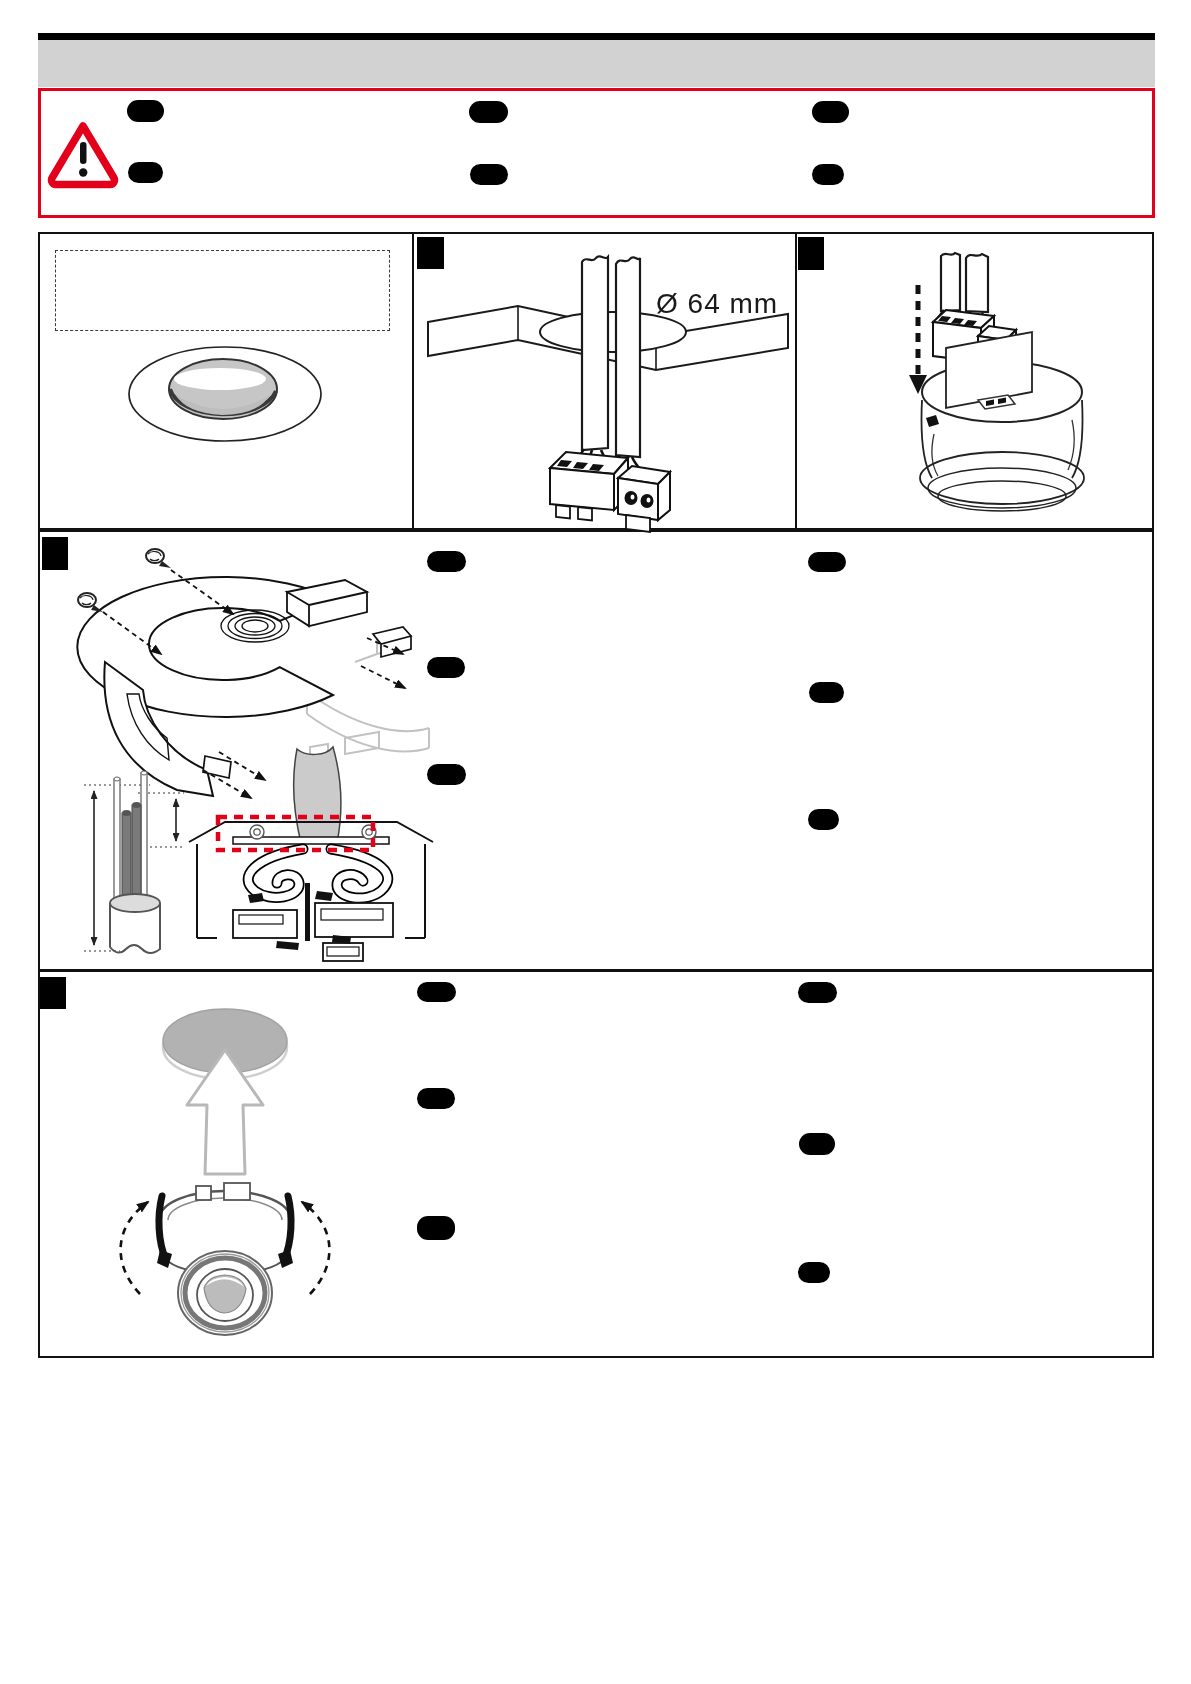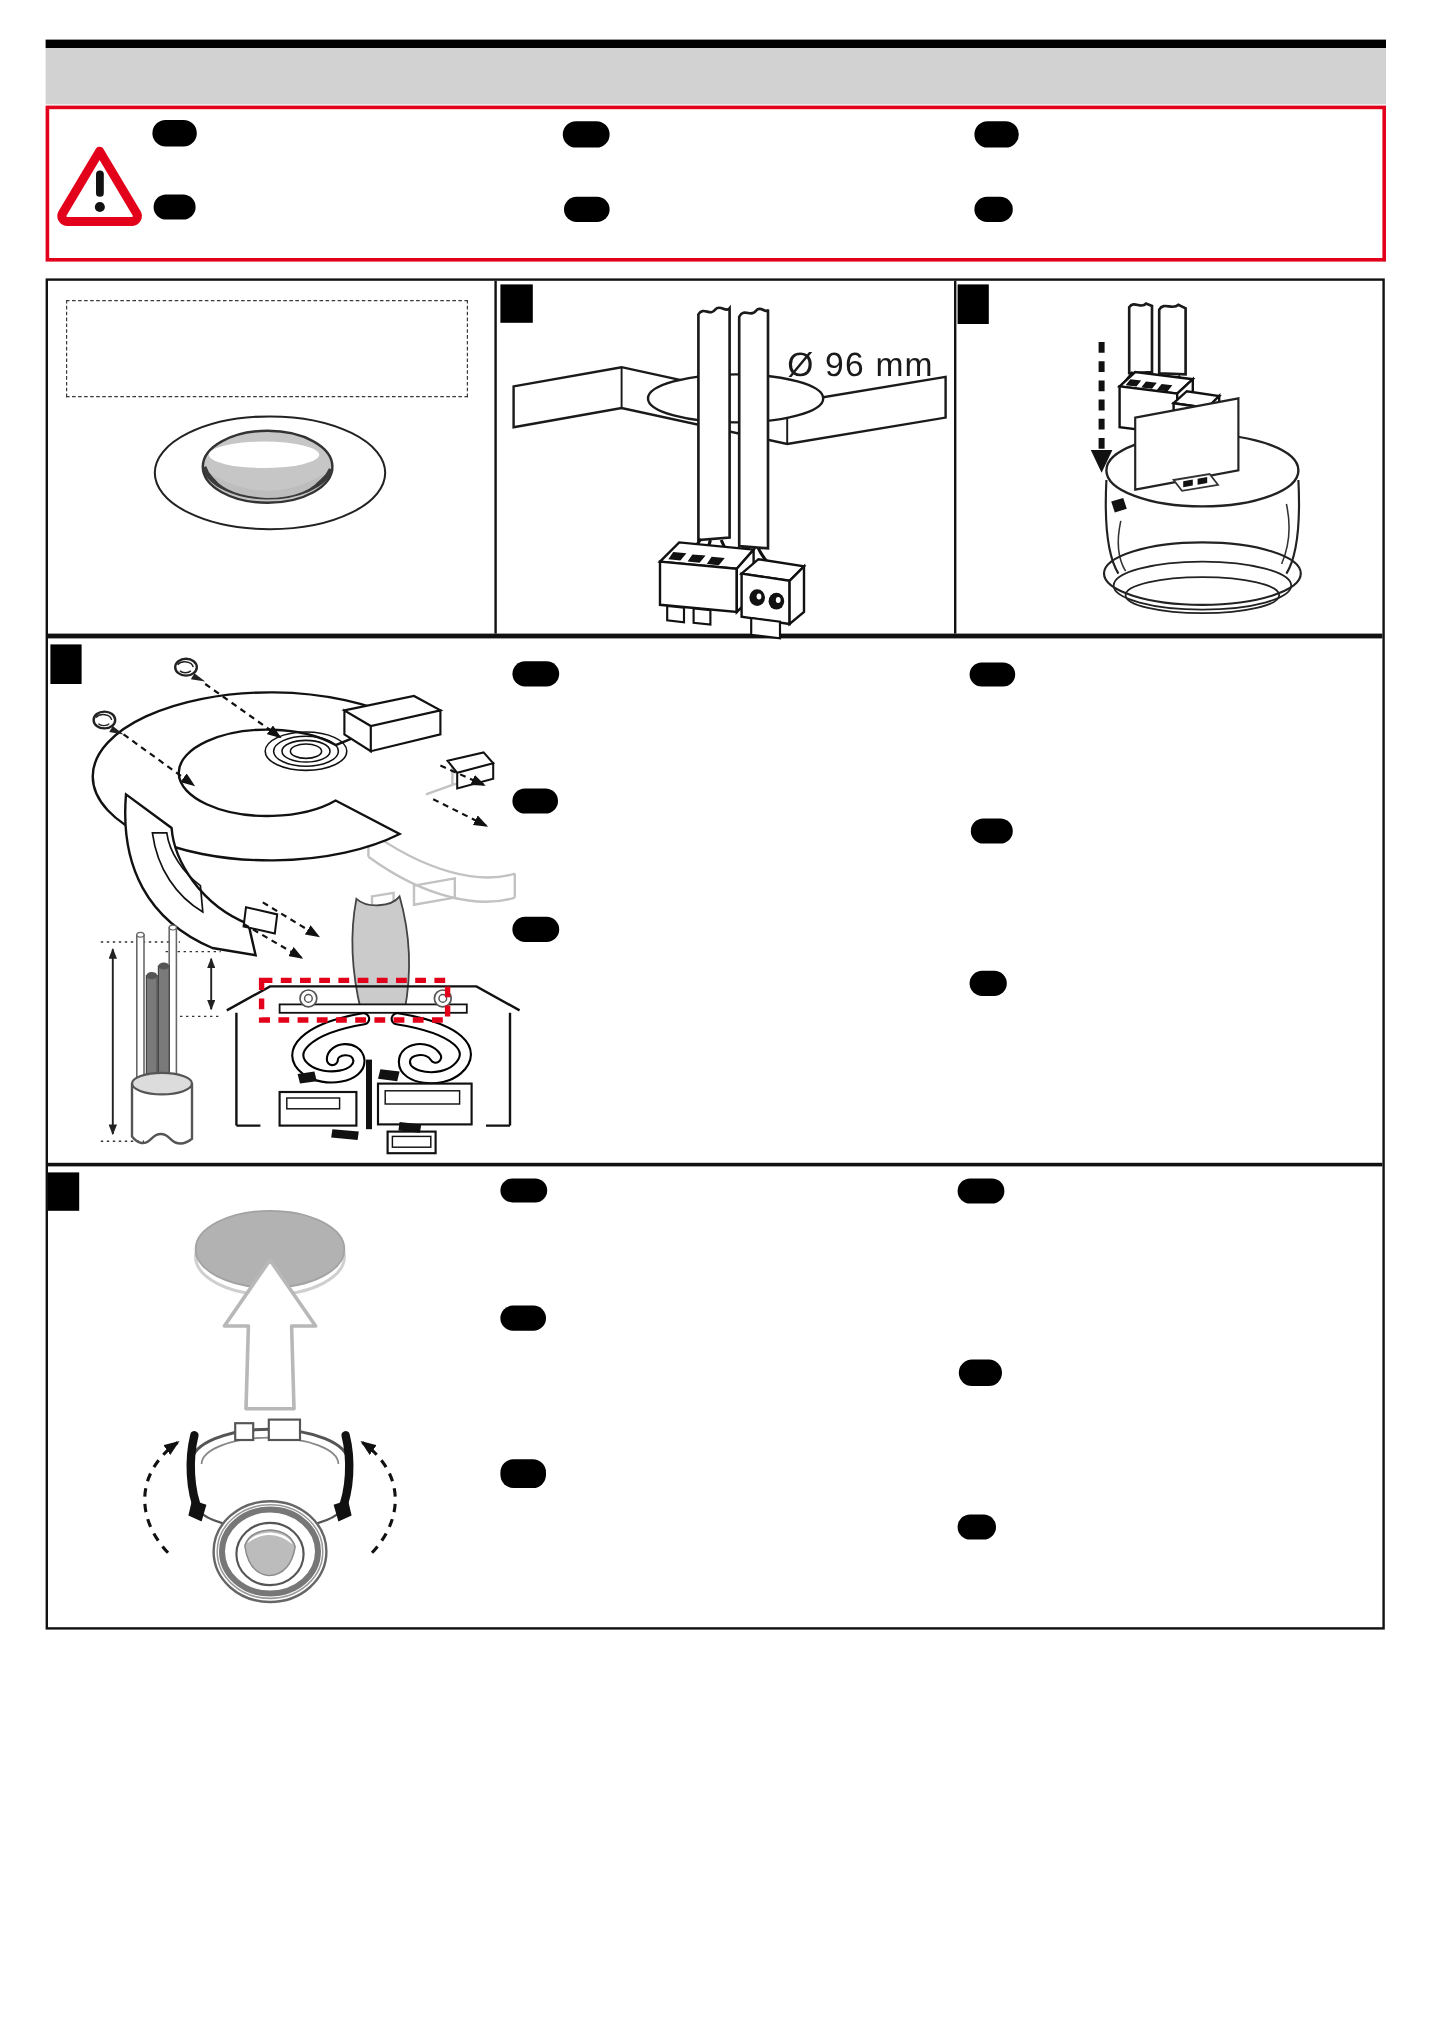--- a/index.html
+++ b/index.html
@@ -46,21 +46,21 @@
   <div class="dashedbox" style="left:55px;top:250px;width:333px;height:79px;"></div>
   <svg class="abs" style="left:118px;top:345px;" width="216" height="100" viewBox="0 0 216 100">
     <ellipse cx="107" cy="49" rx="96" ry="47" fill="#fff" stroke="#222" stroke-width="1.7"></ellipse>
     <ellipse cx="105" cy="44" rx="54" ry="30" fill="#c6c6c6" stroke="#333" stroke-width="2"></ellipse>
     <path d="M52,44 A54,30 0 0 0 158,46" fill="none" stroke="#3a3a3a" stroke-width="4"></path>
     <ellipse cx="102" cy="34" rx="46" ry="11" fill="#fff"></ellipse>
     <path d="M58,50 Q105,78 152,50 Q140,70 104,70 Q68,68 58,50 Z" fill="#bdbdbd"></path>
   </svg>
 
   <div class="sq" style="left:417px;top:237px;width:27px;height:32px;"></div>
-  <div class="dialabel" style="left:656px;top:288px;">Ø 96 mm</div>
+  <div class="dialabel" style="left:656px;top:288px;">Ø 64 mm</div>
   <svg class="abs" style="left:420px;top:252px;" width="370" height="276" viewBox="0 0 370 276">
     <path d="M8,70 L98,54 L236,84 L368,62 L368,96 L236,118 L98,88 L8,104 Z" fill="#fff" stroke="#1a1a1a" stroke-width="2"></path>
     <path d="M98,54 L98,88 M236,84 L236,118" stroke="#1a1a1a" stroke-width="1.6" fill="none"></path>
     <ellipse cx="193" cy="80" rx="73" ry="20" fill="#fff" stroke="#1a1a1a" stroke-width="2"></ellipse>
     <path d="M162,10 C166,3 172,12 176,6 C180,1 185,9 188,5 L188,196 L162,198 Z" fill="#fff" stroke="#1a1a1a" stroke-width="2.2"></path>
     <path d="M196,12 C200,4 206,13 210,7 C214,2 218,10 220,6 L220,205 L196,203 Z" fill="#fff" stroke="#1a1a1a" stroke-width="2.2"></path>
     <path d="M164,197 C158,208 150,212 146,216 M172,198 C170,206 167,211 165,216 M181,198 C184,206 188,210 190,214 M200,204 C196,212 191,216 188,222 M212,205 C216,214 222,219 226,224" stroke="#111" stroke-width="2.6" fill="none"></path>
     <path d="M130,216 L146,200 L208,206 L194,222 Z" fill="#fff" stroke="#111" stroke-width="2"></path>
     <path d="M141,208 l11,1 l-5,6 l-10,-1 Z M157,210 l11,1 l-5,6 l-10,-1 Z M173,212 l11,1 l-5,6 l-10,-1 Z" fill="#111"></path>
     <path d="M130,216 L194,222 L194,258 L130,252 Z" fill="#fff" stroke="#111" stroke-width="2"></path>

